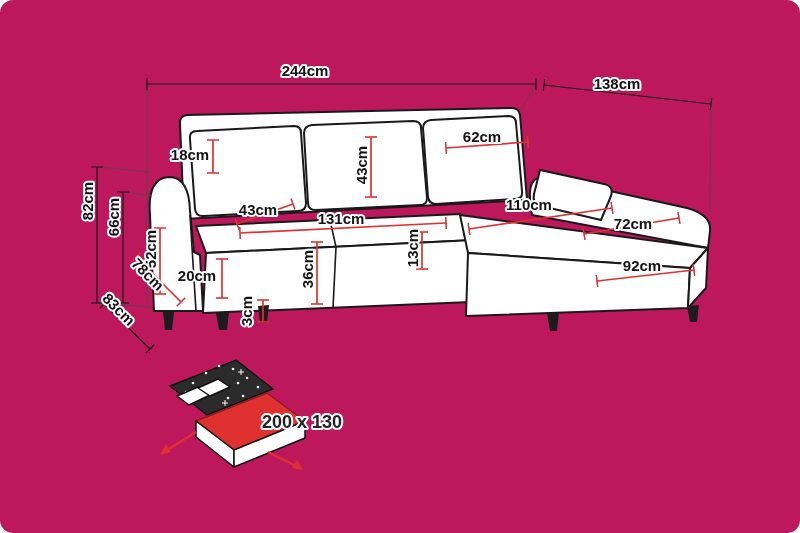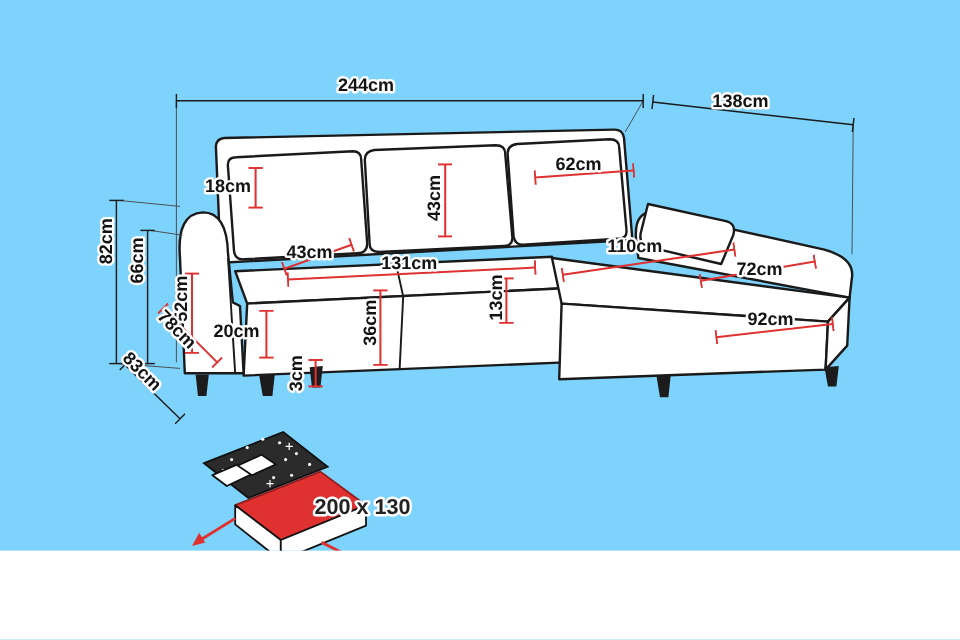--- a/index.html
+++ b/index.html
@@ -1,17 +1,17 @@
 <!DOCTYPE html>
 <html><head>
 <meta charset="utf-8">
 <style>
   html,body{margin:0;padding:0;background:#ffffff;}
-  .stage{position:relative;width:800px;height:459px;background:#7dd3fc;overflow:hidden;
-         font-family:"Liberation Sans","DejaVu Sans",sans-serif;}
+  .stage{position:relative;width:800px;height:533px;background:#be185d;overflow:hidden;
+         font-family:"Liberation Sans","DejaVu Sans",sans-serif;border-radius:13px;}
   svg{position:absolute;left:0;top:0;}
   .fr{stroke:#1a1a1a;stroke-width:1.2;fill:none;}
   .dim{stroke:#e03131;stroke-width:1.7;fill:none;}
   .ext{stroke:#4a4a4a;stroke-width:0.8;fill:none;}
   .lbl{font-weight:700;font-size:15px;fill:#131313;paint-order:stroke;stroke:#ffffff;
        stroke-width:4px;stroke-linejoin:round;text-anchor:middle;}
   .lbl-big{font-weight:700;font-size:18px;fill:#222222;paint-order:stroke;stroke:#ffffff;
        stroke-width:4px;stroke-linejoin:round;text-anchor:start;}
   .sofa{fill:#ffffff;stroke:#1a1a1a;stroke-width:2;stroke-linejoin:round;}
   .sofa-line{fill:none;stroke:#1a1a1a;stroke-width:1.6;}

